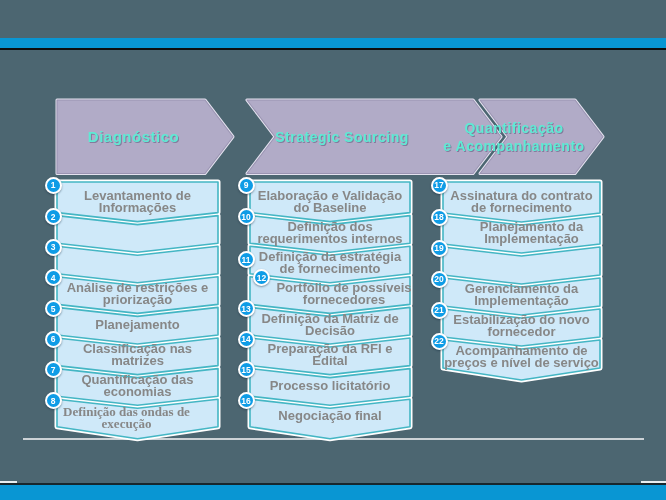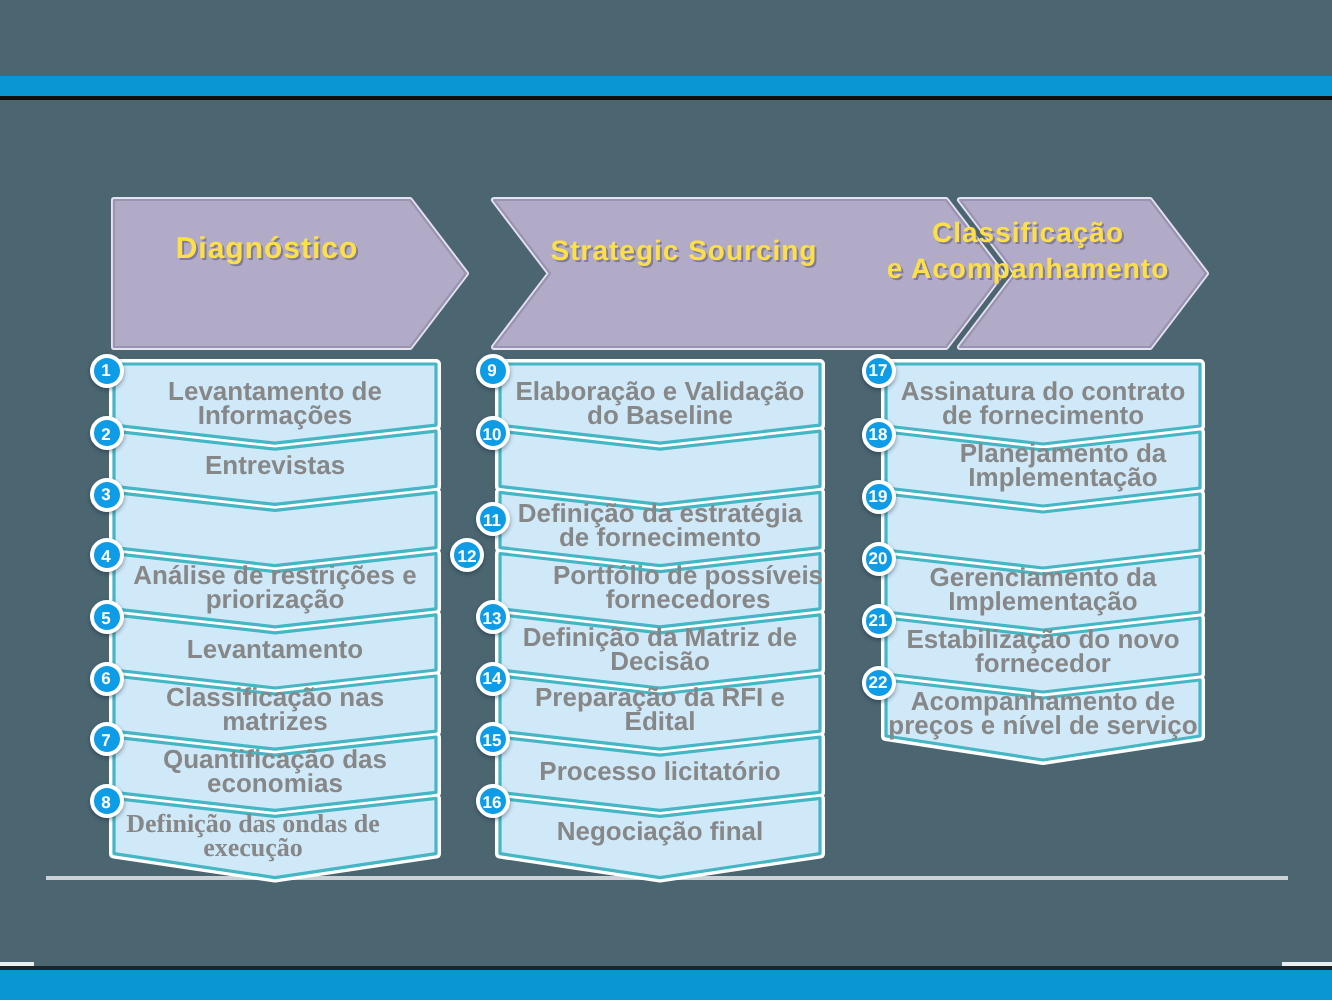--- a/index.html
+++ b/index.html
@@ -16,23 +16,23 @@
   .white-dash{position:absolute;top:481px;height:2px;background:#e9eff1;}
   .dash-left{left:0;width:17px;}
   .dash-right{left:641px;width:25px;}
   .divider{position:absolute;left:23px;top:437.5px;width:621px;height:2px;background:#ccd2d6;}
   svg.shapes{position:absolute;left:0;top:0;}
   .arrow-halo{fill:#b1abc7;stroke:#e4e2ef;stroke-width:3;stroke-linejoin:round;}
   .arrow{fill:#b1abc7;stroke:#9a94b2;stroke-width:1.1;stroke-linejoin:round;}
   .banner-halo{fill:#ffffff;stroke:#ffffff;stroke-width:5;stroke-linejoin:round;}
   .banner{fill:#cfe9f9;stroke:#44b6c4;stroke-width:1.6;stroke-linejoin:round;}
   .phase-label{
-    position:absolute;top:88px;height:73px;display:flex;flex-direction:column;
+    position:absolute;top:100px;height:73px;display:flex;flex-direction:column;
     align-items:center;justify-content:center;text-align:center;
-    color:#fde047;font-weight:bold;font-size:14px;letter-spacing:.5px;
+    color:#5eead4;font-weight:bold;font-size:14px;letter-spacing:.5px;
     text-shadow:1px 1px 0 rgba(104,99,134,.65);line-height:18px;
   }
   .phase-1{font-size:15px;}
   .step-label{
     position:absolute;height:26px;display:flex;align-items:center;justify-content:center;
     text-align:center;font-size:13px;font-weight:bold;color:#878787;line-height:12px;
   }
   .badge{
     position:absolute;width:13px;height:13px;border-radius:50%;
     background:#0f9ce6;border:2px solid #ffffff;
@@ -66,46 +66,46 @@
     <path class="banner-halo" d="M250,182 L410,182 L410,212.6 L330,221.6 L250,212.6 Z M250,215.6 L330,224.6 L410,215.6 L410,243.2 L330,252.2 L250,243.2 Z M250,246.2 L330,255.2 L410,246.2 L410,273.8 L330,282.8 L250,273.8 Z M250,276.8 L330,285.8 L410,276.8 L410,304.4 L330,313.4 L250,304.4 Z M250,307.4 L330,316.4 L410,307.4 L410,335 L330,344 L250,335 Z M250,338 L330,347 L410,338 L410,365.6 L330,374.6 L250,365.6 Z M250,368.6 L330,377.6 L410,368.6 L410,396.2 L330,405.2 L250,396.2 Z M250,399.2 L330,408.2 L410,399.2 L410,426.8 L330,438.8 L250,426.8 Z"></path>
     <path class="banner" d="M250,182 L410,182 L410,212.6 L330,221.6 L250,212.6 Z M250,215.6 L330,224.6 L410,215.6 L410,243.2 L330,252.2 L250,243.2 Z M250,246.2 L330,255.2 L410,246.2 L410,273.8 L330,282.8 L250,273.8 Z M250,276.8 L330,285.8 L410,276.8 L410,304.4 L330,313.4 L250,304.4 Z M250,307.4 L330,316.4 L410,307.4 L410,335 L330,344 L250,335 Z M250,338 L330,347 L410,338 L410,365.6 L330,374.6 L250,365.6 Z M250,368.6 L330,377.6 L410,368.6 L410,396.2 L330,405.2 L250,396.2 Z M250,399.2 L330,408.2 L410,399.2 L410,426.8 L330,438.8 L250,426.8 Z"></path>
 
     <path class="banner-halo" d="M443,182 L600,182 L600,213 L521.5,222 L443,213 Z M443,216 L521.5,225 L600,216 L600,244 L521.5,253 L443,244 Z M443,247 L521.5,256 L600,247 L600,275 L521.5,284 L443,275 Z M443,278 L521.5,287 L600,278 L600,306 L521.5,315 L443,306 Z M443,309 L521.5,318 L600,309 L600,337 L521.5,346 L443,337 Z M443,340 L521.5,349 L600,340 L600,368 L521.5,380 L443,368 Z"></path>
     <path class="banner" d="M443,182 L600,182 L600,213 L521.5,222 L443,213 Z M443,216 L521.5,225 L600,216 L600,244 L521.5,253 L443,244 Z M443,247 L521.5,256 L600,247 L600,275 L521.5,284 L443,275 Z M443,278 L521.5,287 L600,278 L600,306 L521.5,315 L443,306 Z M443,309 L521.5,318 L600,309 L600,337 L521.5,346 L443,337 Z M443,340 L521.5,349 L600,340 L600,368 L521.5,380 L443,368 Z"></path>
   </svg>
 
   <div class="phase-label phase-1" style="left:57px;width:153px;">Diagnóstico</div>
   <div class="phase-label" style="left:258px;width:168px;">Strategic Sourcing</div>
   <div class="phase-label" style="left:424px;width:180px;">
-    <span>Classificação</span>
+    <span>Quantificação</span>
     <span>e Acompanhamento</span>
   </div>
 
   <div class="badge" style="left:44.5px;top:176.5px;">1</div>
   <div class="step-label" style="left:59px;top:189px;width:157px;">Levantamento de Informações</div>
   <div class="badge" style="left:44.5px;top:208px;">2</div>
-  <div class="step-label" style="left:59px;top:219.5px;width:157px;">Entrevistas</div>
   <div class="badge" style="left:44.5px;top:238.5px;">3</div>
   <div class="badge" style="left:44.5px;top:269px;">4</div>
   <div class="step-label" style="left:59px;top:280.5px;width:157px;">Análise de restrições e priorização</div>
   <div class="badge" style="left:44.5px;top:300px;">5</div>
-  <div class="step-label" style="left:59px;top:311.5px;width:157px;">Levantamento</div>
+  <div class="step-label" style="left:59px;top:311.5px;width:157px;">Planejamento</div>
   <div class="badge" style="left:44.5px;top:330.5px;">6</div>
   <div class="step-label" style="left:59px;top:342px;width:157px;">Classificação nas matrizes</div>
   <div class="badge" style="left:44.5px;top:361px;">7</div>
   <div class="step-label" style="left:59px;top:372.5px;width:157px;">Quantificação das economias</div>
   <div class="badge" style="left:44.5px;top:392px;">8</div>
   <div class="step-label" style="left:59px;top:405px;width:135px;font-family:Liberation Serif, serif;">Definição das ondas de execução</div>
 
   <div class="badge" style="left:237.5px;top:176.5px;">9</div>
   <div class="step-label" style="left:252px;top:189px;width:156px;">Elaboração e Validação do Baseline</div>
   <div class="badge" style="left:237.5px;top:208px;">10</div>
+  <div class="step-label" style="left:252px;top:219.5px;width:156px;">Definição dos requerimentos internos</div>
   <div class="badge" style="left:237.5px;top:251px;">11</div>
   <div class="step-label" style="left:252px;top:250px;width:156px;">Definição da estratégia de fornecimento</div>
-  <div class="badge" style="left:225px;top:269px;">12</div>
+  <div class="badge" style="left:253px;top:269px;">12</div>
   <div class="step-label" style="left:252px;top:280.5px;width:184px;">Portfólio de possíveis fornecedores</div>
   <div class="badge" style="left:237.5px;top:300px;">13</div>
   <div class="step-label" style="left:252px;top:311.5px;width:156px;">Definição da Matriz de Decisão</div>
   <div class="badge" style="left:237.5px;top:330.5px;">14</div>
   <div class="step-label" style="left:252px;top:342px;width:156px;">Preparação da RFI e Edital</div>
   <div class="badge" style="left:237.5px;top:361px;">15</div>
   <div class="step-label" style="left:252px;top:372.5px;width:156px;">Processo licitatório</div>
   <div class="badge" style="left:237.5px;top:392px;">16</div>
   <div class="step-label" style="left:252px;top:403px;width:156px;">Negociação final</div>
 

